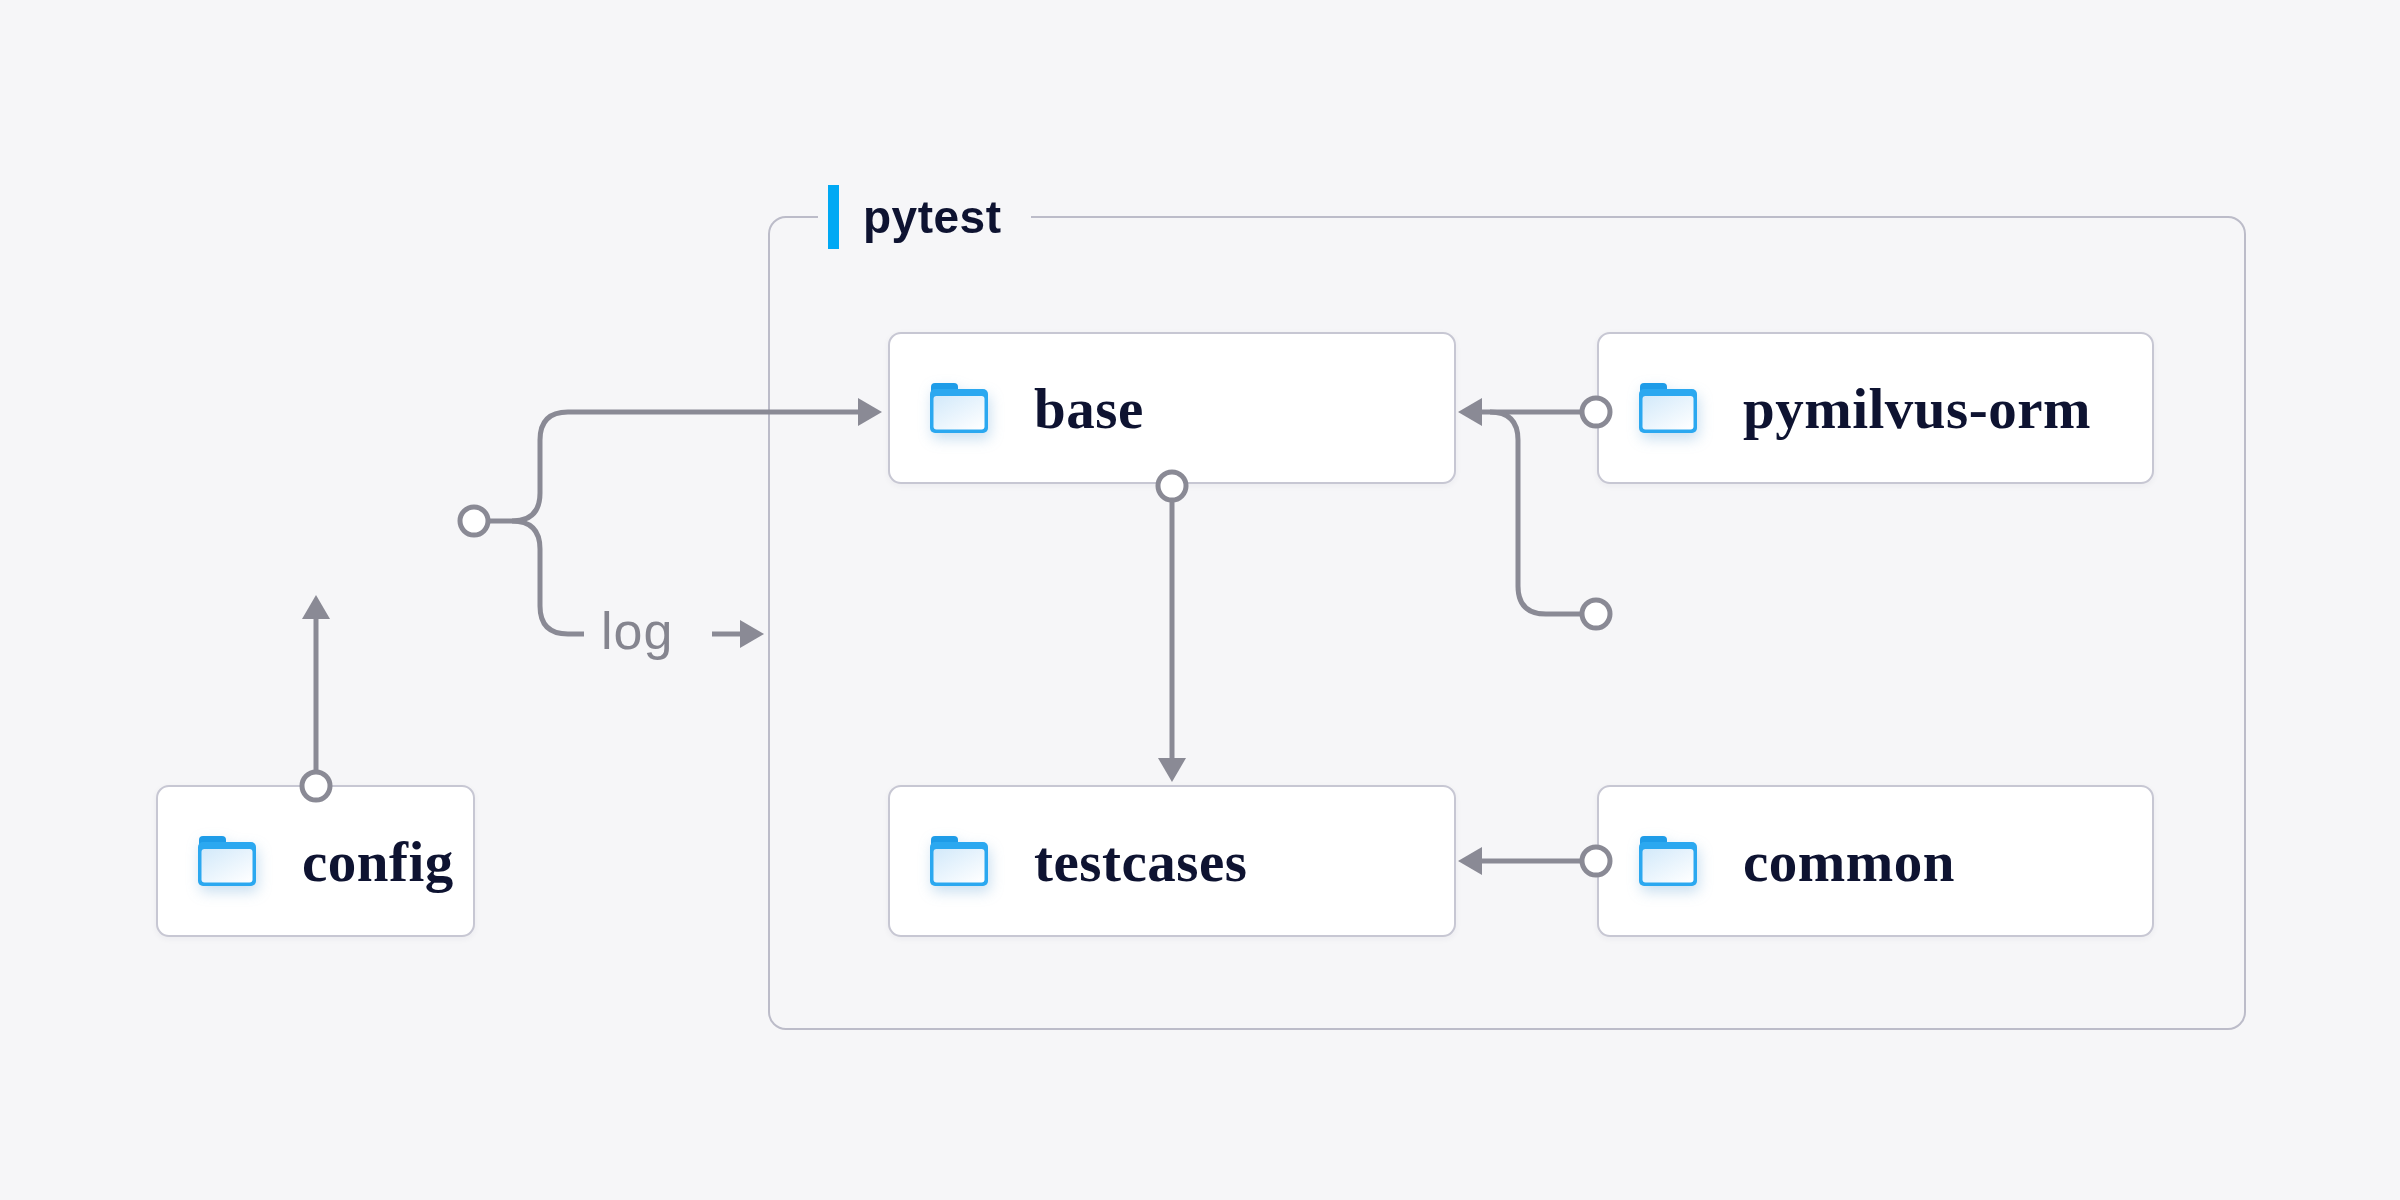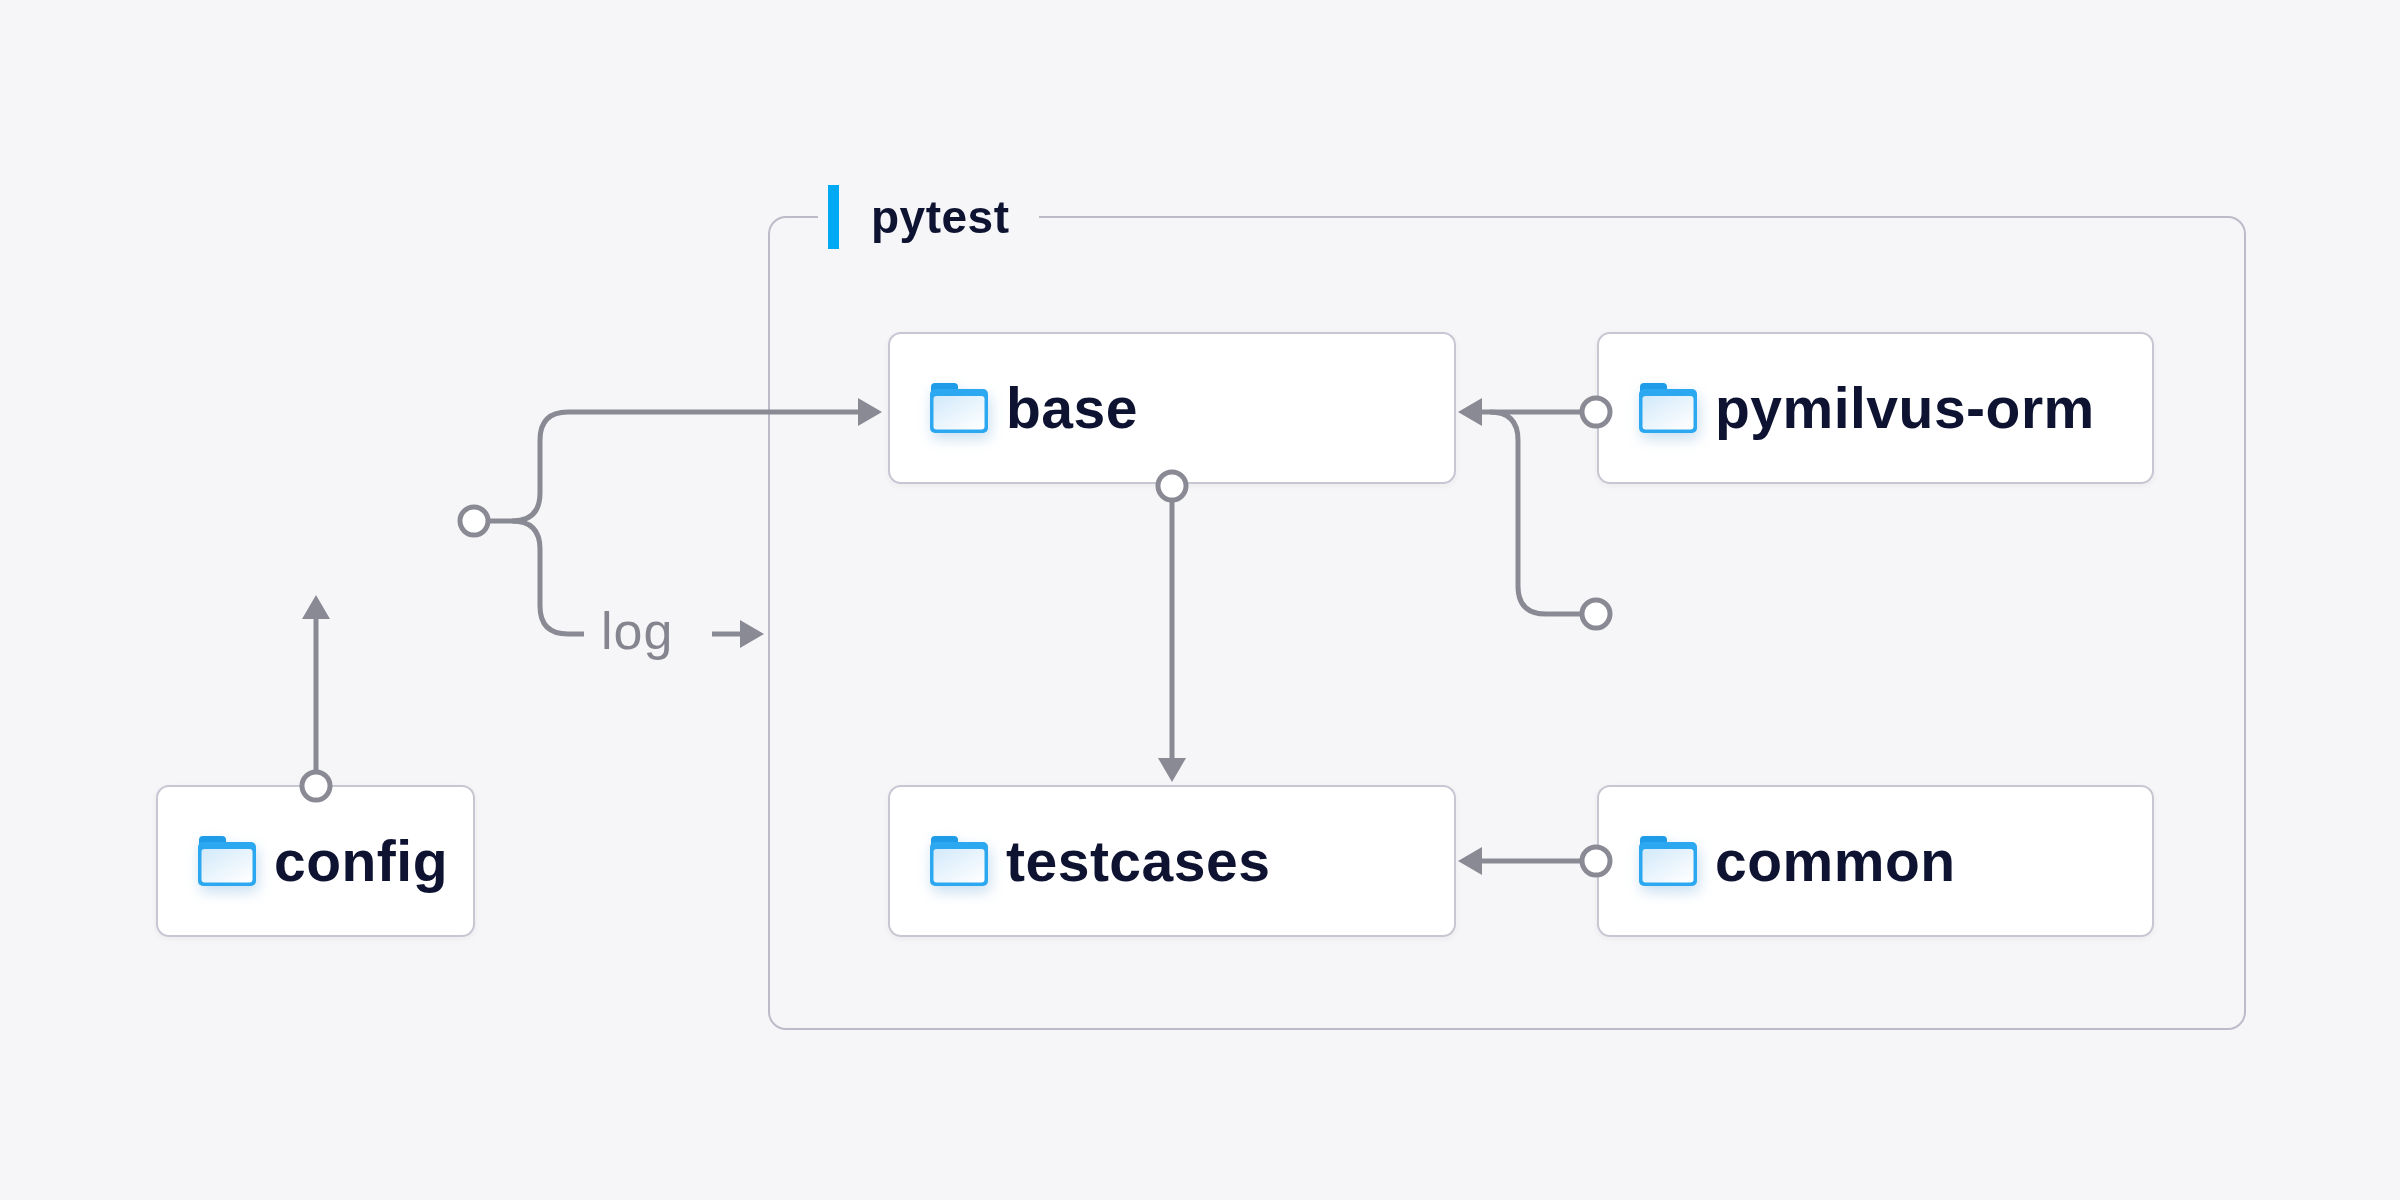--- a/index.html
+++ b/index.html
@@ -17,31 +17,32 @@
     position:relative;width:2400px;height:1200px;background:var(--bg);
     font-family:"Liberation Sans", sans-serif;overflow:hidden;
   }
   
   .group{
     position:absolute;left:768px;top:216px;width:1478px;height:814px;
     border:2px solid var(--group-border);border-radius:18px;box-sizing:border-box;
   }
   .group-label{
     position:absolute;left:48px;top:-34px;height:66px;
-    display:flex;align-items:center;gap:32px;
+    display:flex;align-items:center;gap:24px;
     background:var(--bg);padding:0 30px 0 10px;
   }
   .group-bar{width:11px;height:64px;background:var(--accent-blue);}
   .group-text{font-size:46px;font-weight:700;color:var(--label-text);letter-spacing:.5px;}
   
   .node{
     position:absolute;height:152px;background:var(--node-background);
     border:2px solid var(--node-border);border-radius:13px;box-sizing:border-box;
-    display:flex;align-items:center;gap:16px;padding-left:38px;
+    display:flex;align-items:center;gap:44px;padding-left:38px;
     box-shadow:0 2px 6px rgba(30,30,70,.05);
+    font-family:Liberation Serif, serif;
   }
   .node-utils   {left:156px;top:443px;width:319px;}
   .node-config  {left:156px;top:785px;width:319px;}
   .node-base    {left:888px;top:332px;width:568px;}
   .node-testcases{left:888px;top:785px;width:568px;align-items:center;}
   .node-pymilvus{left:1597px;top:332px;width:557px;text-align:right;}
   .node-check   {left:1597px;top:539px;width:557px;}
   .node-common  {left:1597px;top:785px;width:557px;}
   .node-label{font-size:57px;font-weight:700;color:var(--label-text);letter-spacing:.5px;white-space:nowrap;}
   .folder{display:inline-flex;filter:drop-shadow(2px 6px 7px rgba(60,140,200,.28));}

